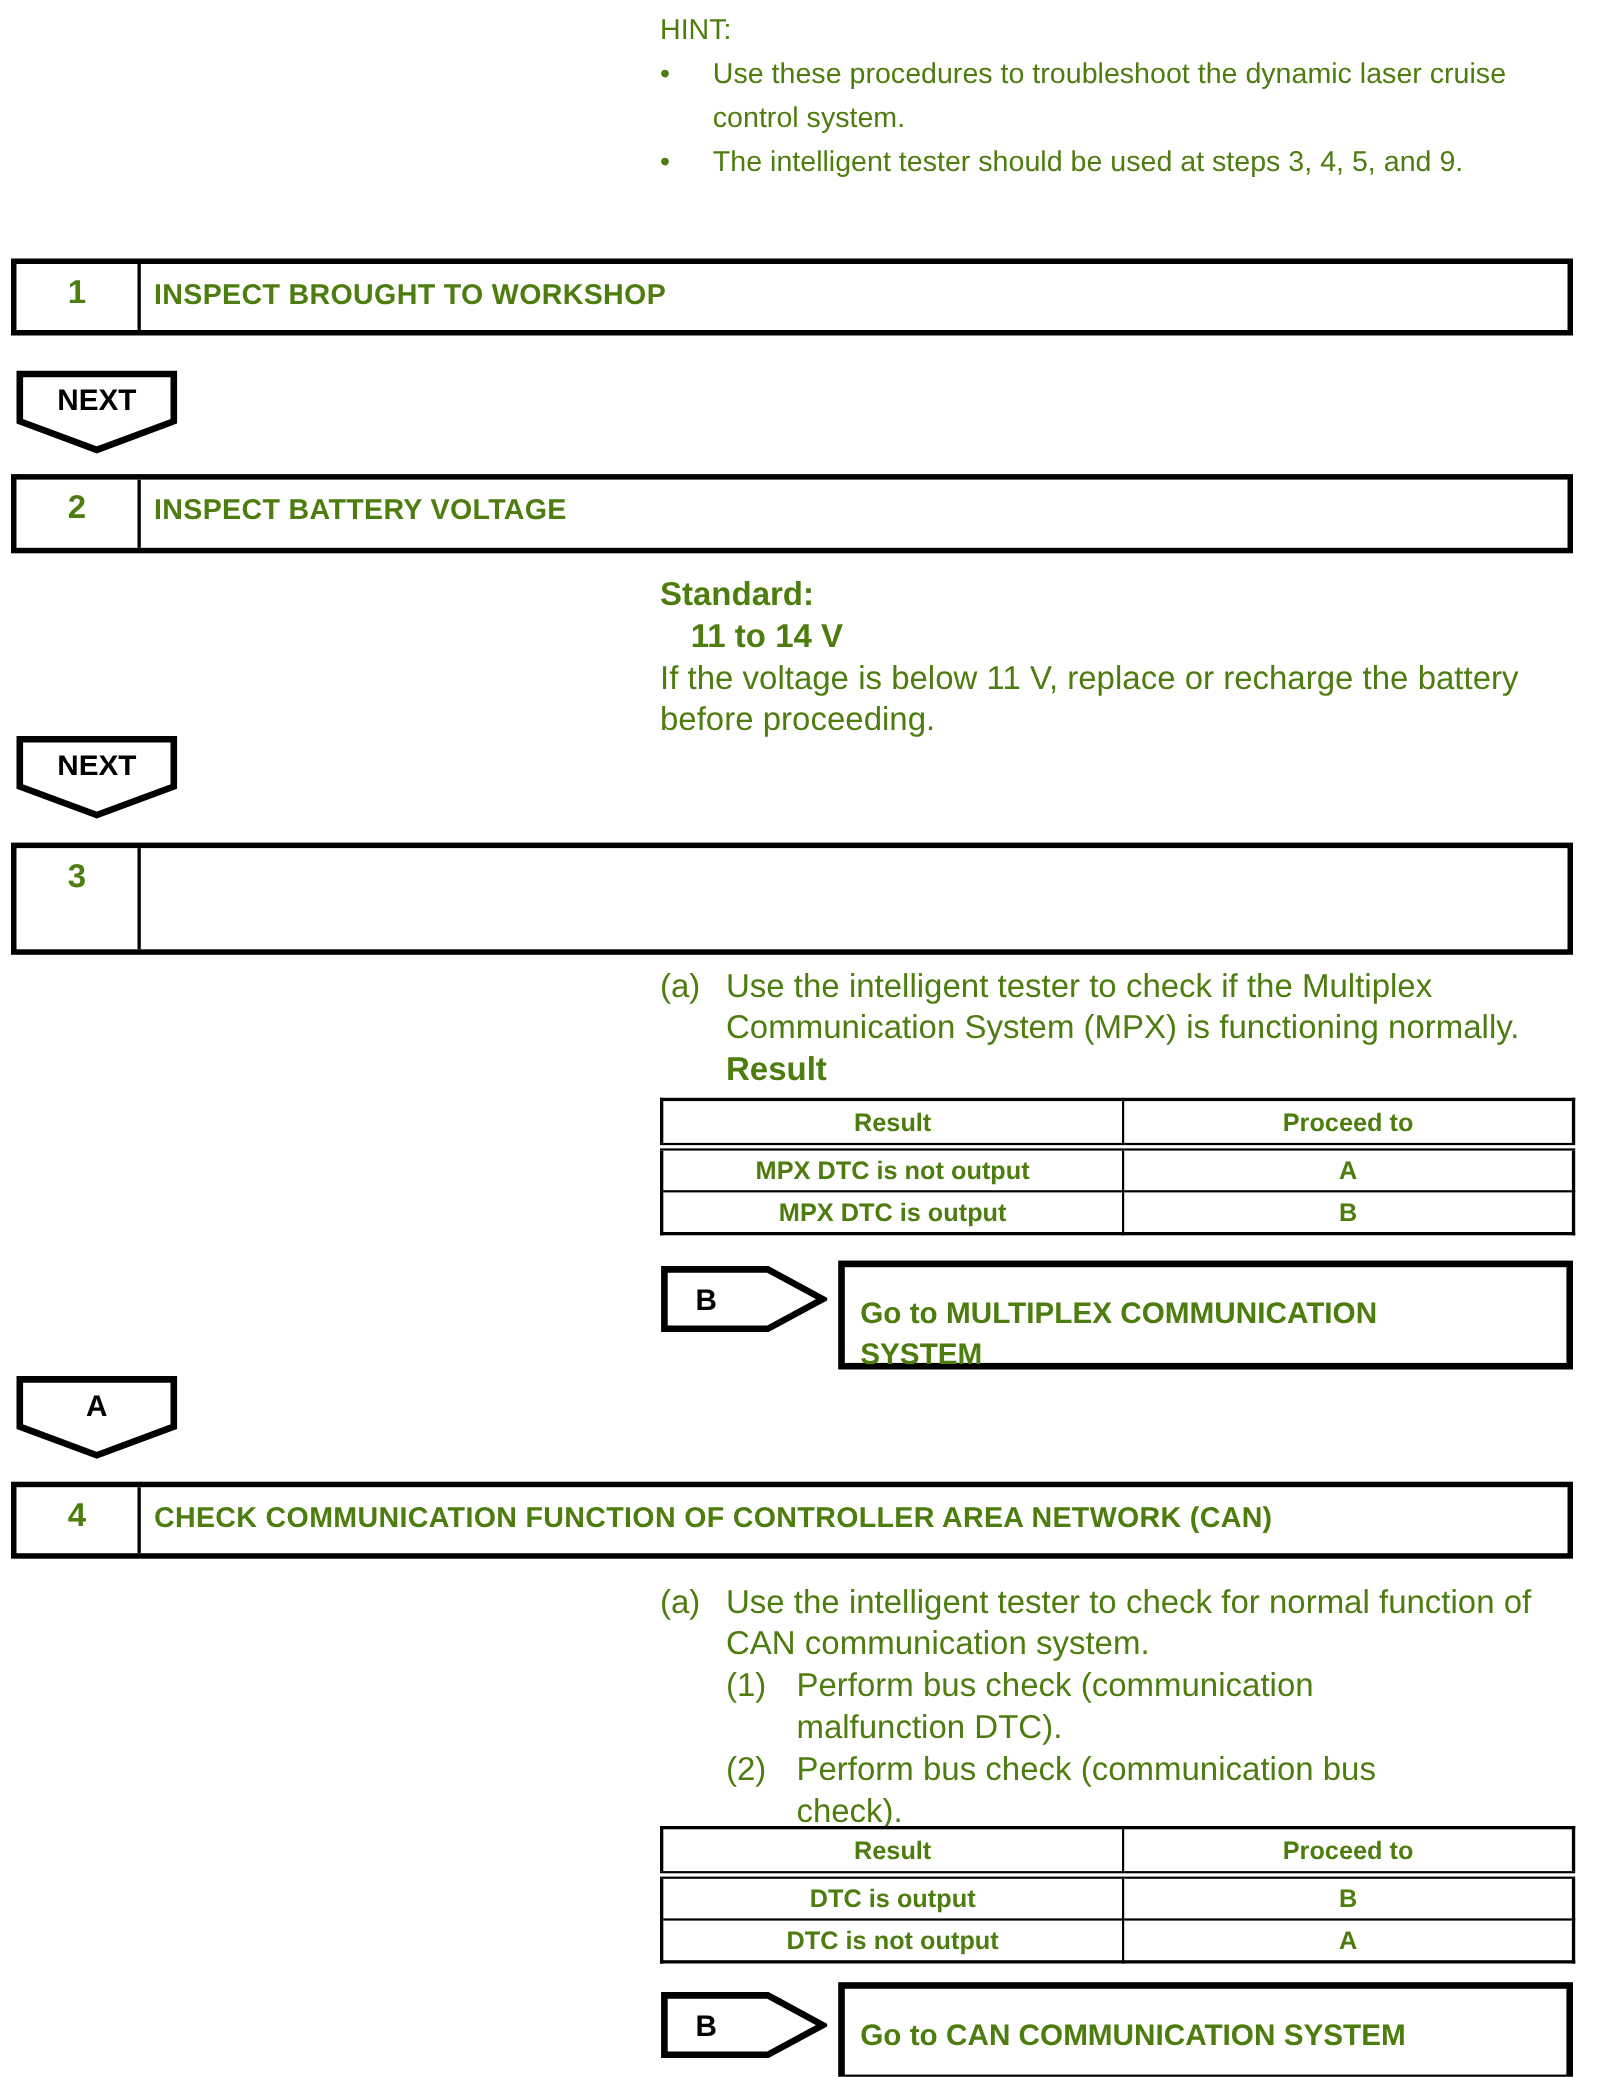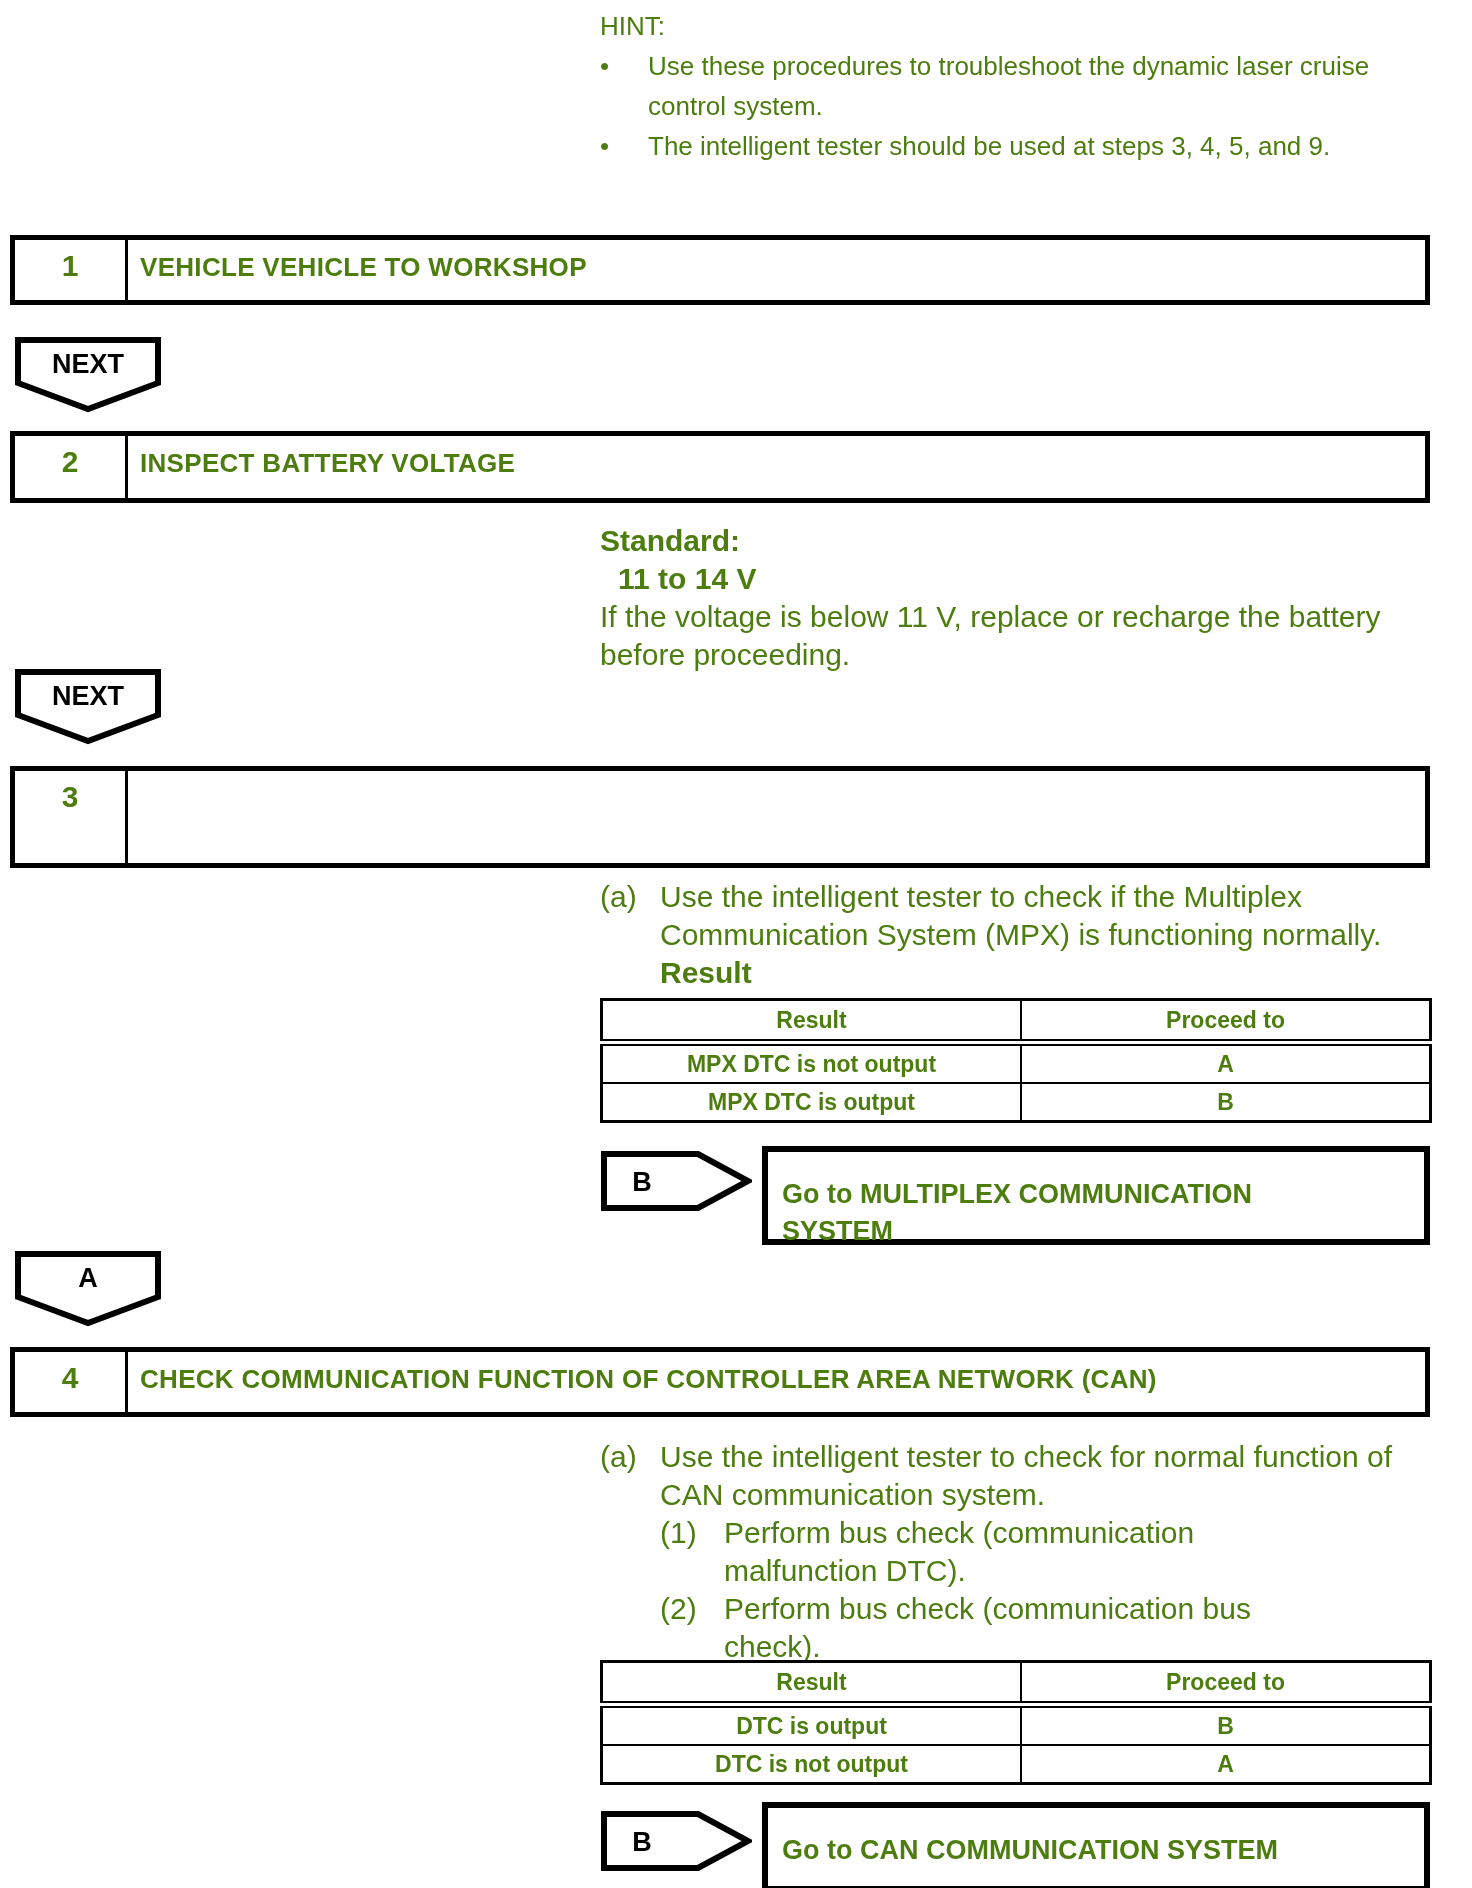--- a/index.html
+++ b/index.html
@@ -34,21 +34,21 @@
   .next1 { left:14px; top:336px; }
   .next2 { left:14px; top:668px; }
   .a-arr { left:14px; top:1250px; }
   .b-arr1 { left:600px; top:1150px; }
   .b-arr2 { left:600px; top:1810px; }
   .arrow-text { font-family:"Liberation Sans","DejaVu Sans",sans-serif; font-weight:bold; font-size:27px; fill:#000; }
   
   .detail { position:absolute; left:600px; font-size:30px; line-height:38px; }
   .std-block { top:522px; width:820px; }
   .std-bold { font-weight:bold; }
-  .std-value { margin-left:18px; }
+  .std-value { margin-left:28px; }
   .note { max-width:810px; }
   .d3 { top:878px; }
   .d4 { top:1438px; }
   .item-row { display:flex; }
   .item-label { width:60px; flex:0 0 60px; }
   .item-text { max-width:780px; }
   .sub-rows { margin-left:60px; }
   .sub-row { display:flex; }
   .sub-label { width:64px; flex:0 0 64px; }
   .sub-text { max-width:600px; }
@@ -88,21 +88,21 @@
       <span class="btext">Use these procedures to troubleshoot the dynamic laser cruise control system.</span>
     </div>
     <div class="hint-bullet">
       <span class="marker">•</span>
       <span class="btext">The intelligent tester should be used at steps 3, 4, 5, and 9.</span>
     </div>
   </div>
 
   <div class="step-box box1">
     <div class="step-num">1</div>
-    <div class="step-title">VEHICLE VEHICLE TO WORKSHOP</div>
+    <div class="step-title">INSPECT BROUGHT TO WORKSHOP</div>
   </div>
 
   <svg class="arrow next1" width="148" height="78" viewBox="0 0 148 78">
     <polygon points="4,4 144,4 144,47 74,73 4,47" fill="#ffffff" stroke="#000000" stroke-width="6"></polygon>
     <text class="arrow-text" x="74" y="37" text-anchor="middle">NEXT</text>
   </svg>
 
   <div class="step-box box2">
     <div class="step-num">2</div>
     <div class="step-title">INSPECT BATTERY VOLTAGE</div>

